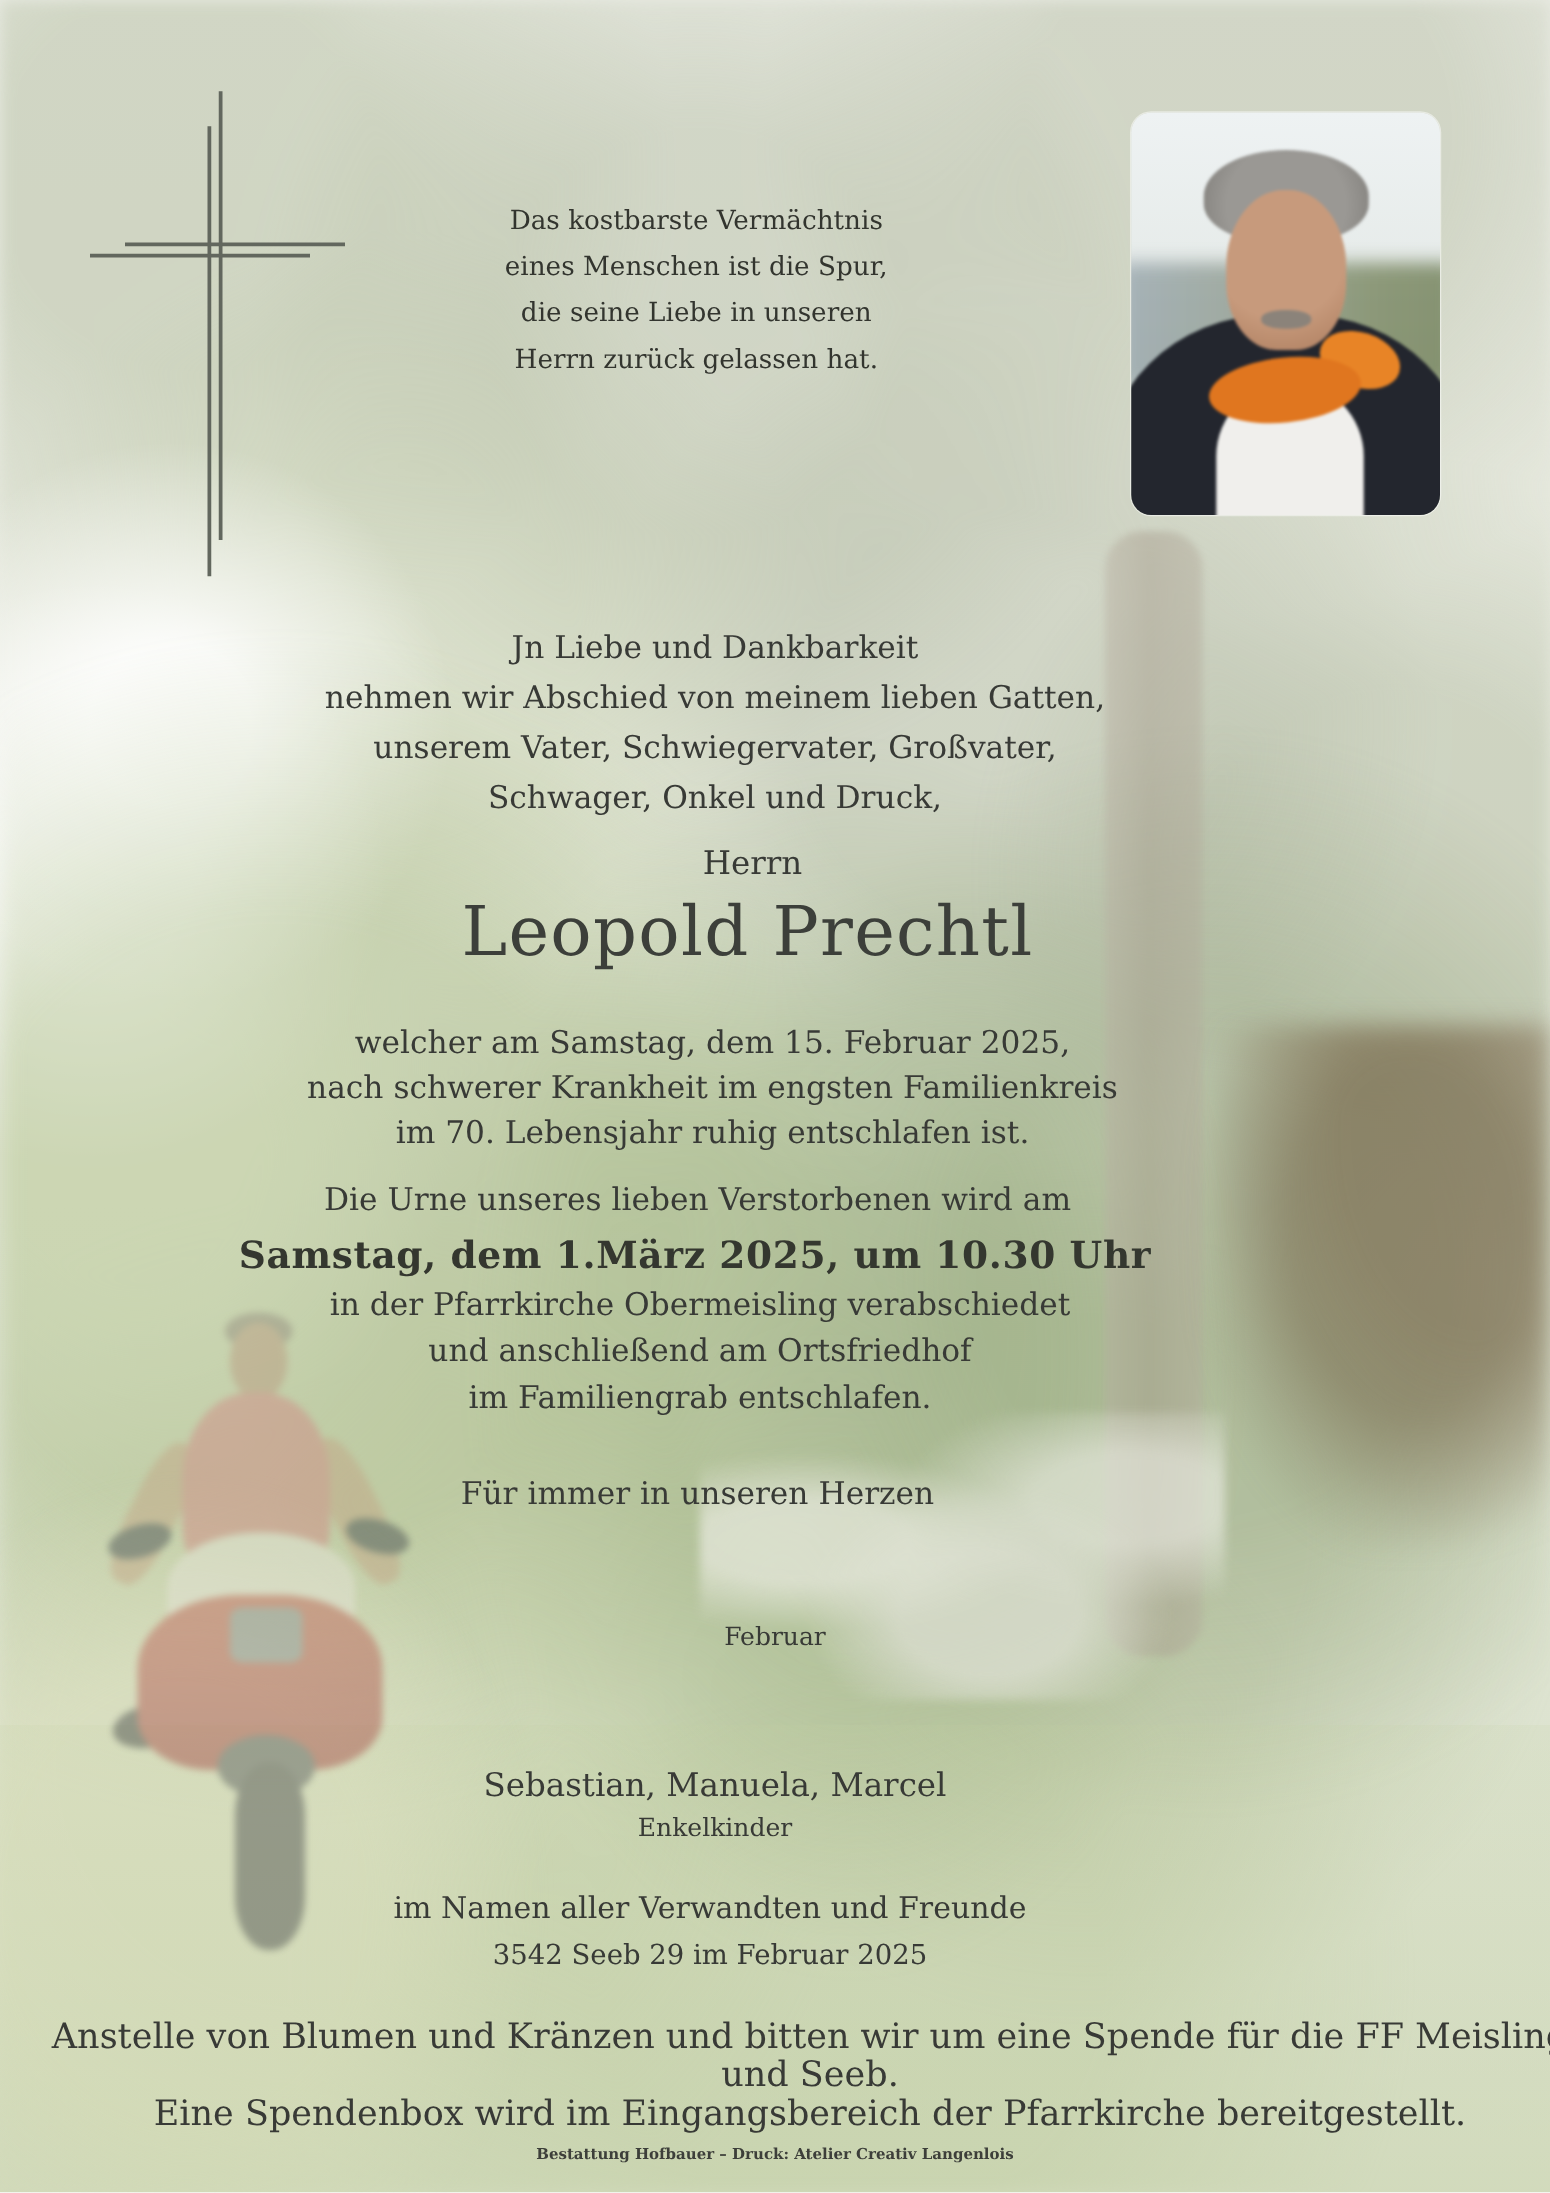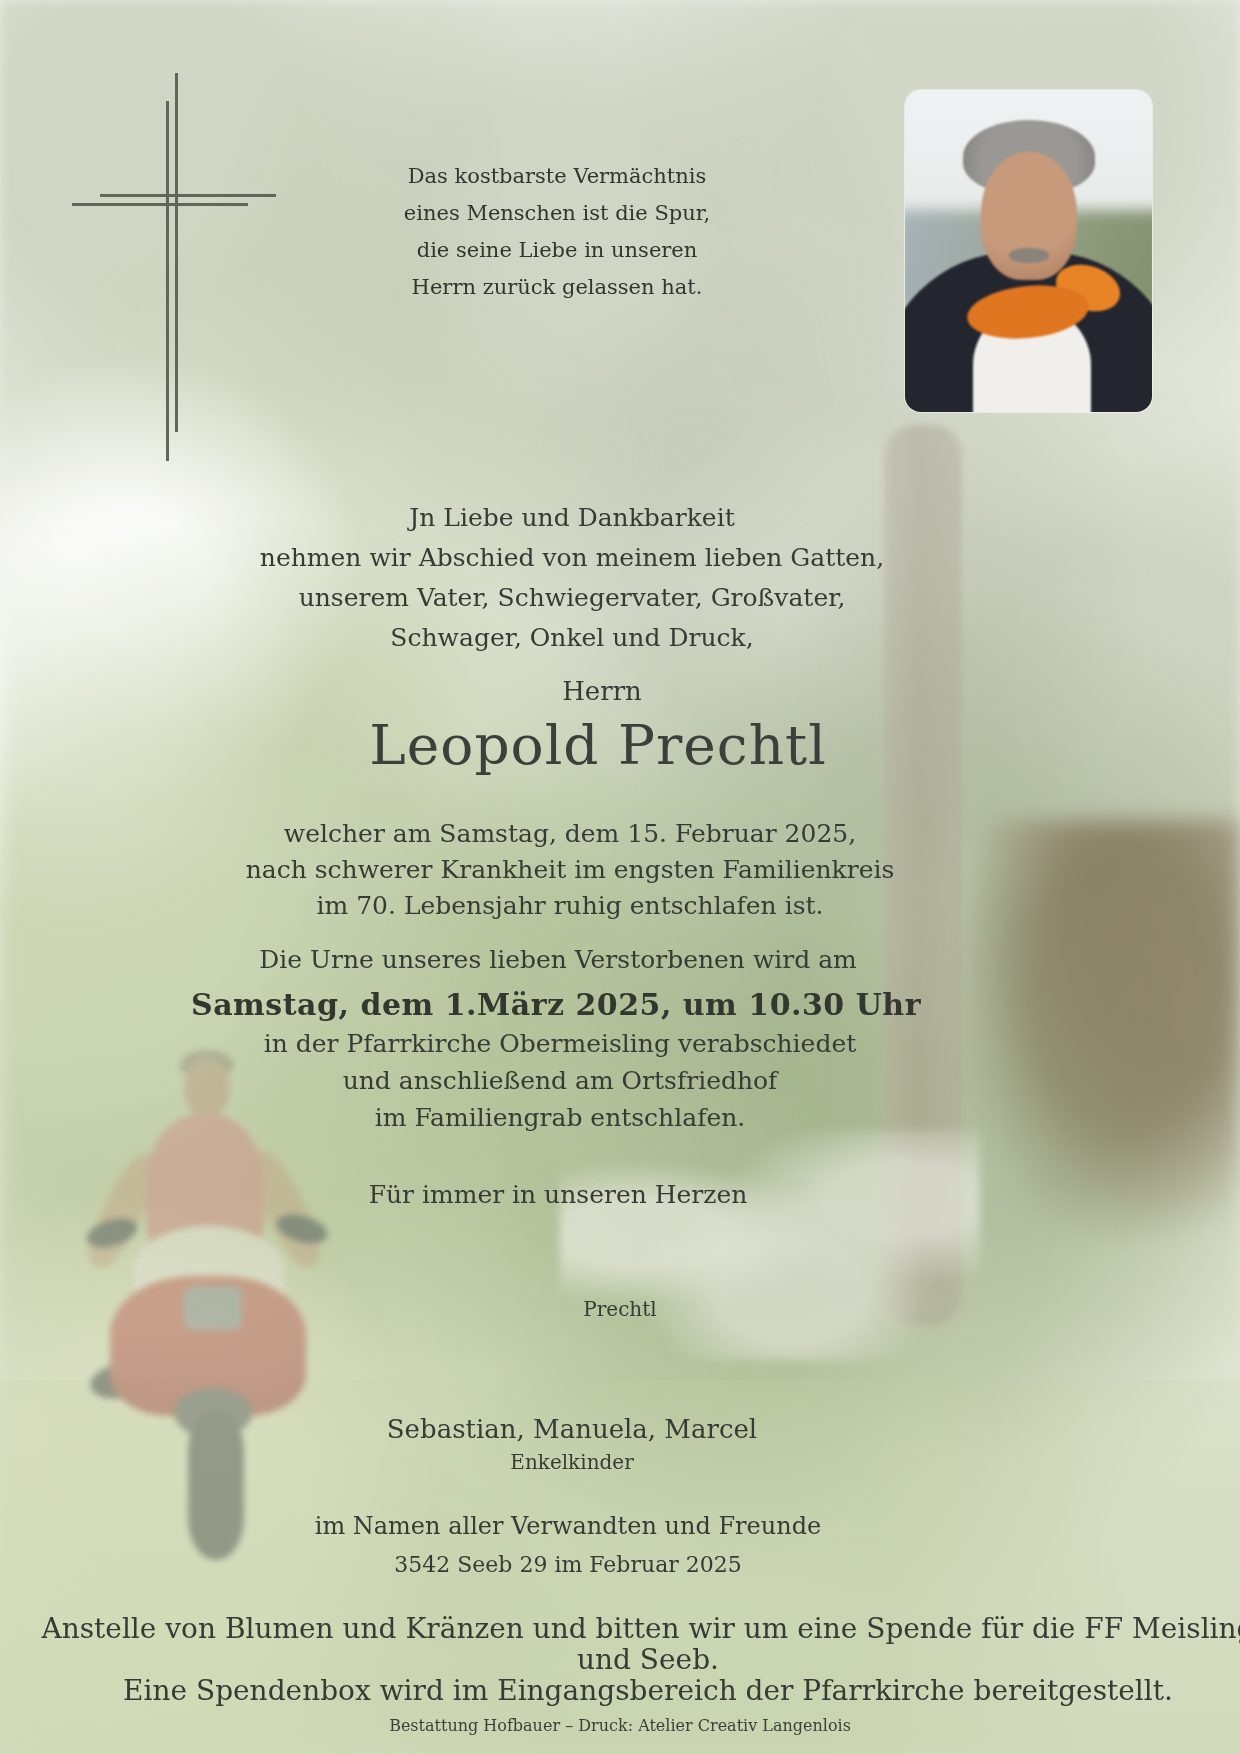--- a/index.html
+++ b/index.html
@@ -127,21 +127,21 @@
   .farewell{top:1180px;font-size:25px;transform:translateX(-62px);}
   .m-names-1{top:1262px;font-size:26px;}
   .m-rel-1{top:1297px;font-size:20px;}
   .m-names-2{top:1336px;font-size:27px;}
   .m-rel-2{top:1373px;font-size:20px;}
   .m-names-3{top:1414px;font-size:26px;transform:translateX(-48px);}
   .m-rel-3{top:1450px;font-size:20px;transform:translateX(-48px);}
   .closing1{top:1512px;font-size:24px;transform:translateX(-52px);}
   .closing2{top:1552px;font-size:22px;transform:translateX(-52px);}
   .donation{top:1613px;font-size:28px;line-height:31px;padding-left:28px;}
-  .footer{top:1716px;font-size:16px;color:#3d3f3a;}
+  .footer{top:1716px;font-size:12px;color:#3d3f3a;font-weight:bold;}
 </style>
 </head>
 <body>
 
 <div class="page">
 
   <div class="bg-layer bg-mottle"></div>
   <div class="bg-layer bg-glow-topleft"></div>
   <div class="bg-layer bg-midgreen"></div>
   <div class="tree-trunk"></div>
@@ -206,21 +206,21 @@
 <span>im 70. Lebensjahr ruhig entschlafen ist.</span></div>
 
   <div class="tb funeral1">Die Urne unseres lieben Verstorbenen wird am</div>
   <div class="tb funeral-date">Samstag, dem 1.März 2025, um 10.30 Uhr</div>
   <div class="tb funeral2"><span>in der Pfarrkirche Obermeisling verabschiedet</span>
 <span>und anschließend am Ortsfriedhof</span>
 <span>im Familiengrab entschlafen.</span></div>
 
   <div class="tb farewell">Für immer in unseren Herzen</div>
 
-  <div class="tb m-rel-1">Prechtl</div>
+  <div class="tb m-rel-1">Februar</div>
   <div class="tb m-names-3">Sebastian, Manuela, Marcel</div>
   <div class="tb m-rel-3">Enkelkinder</div>
 
   <div class="tb closing1">im Namen aller Verwandten und Freunde</div>
   <div class="tb closing2">3542 Seeb 29 im Februar 2025</div>
 
   <div class="tb donation"><span>Anstelle von Blumen und Kränzen und bitten wir um eine Spende für die FF Meisling und Seeb.</span>
 <span>Eine Spendenbox wird im Eingangsbereich der Pfarrkirche bereitgestellt.</span></div>
 
   <div class="tb footer">Bestattung Hofbauer  –  Druck: Atelier Creativ Langenlois</div>

